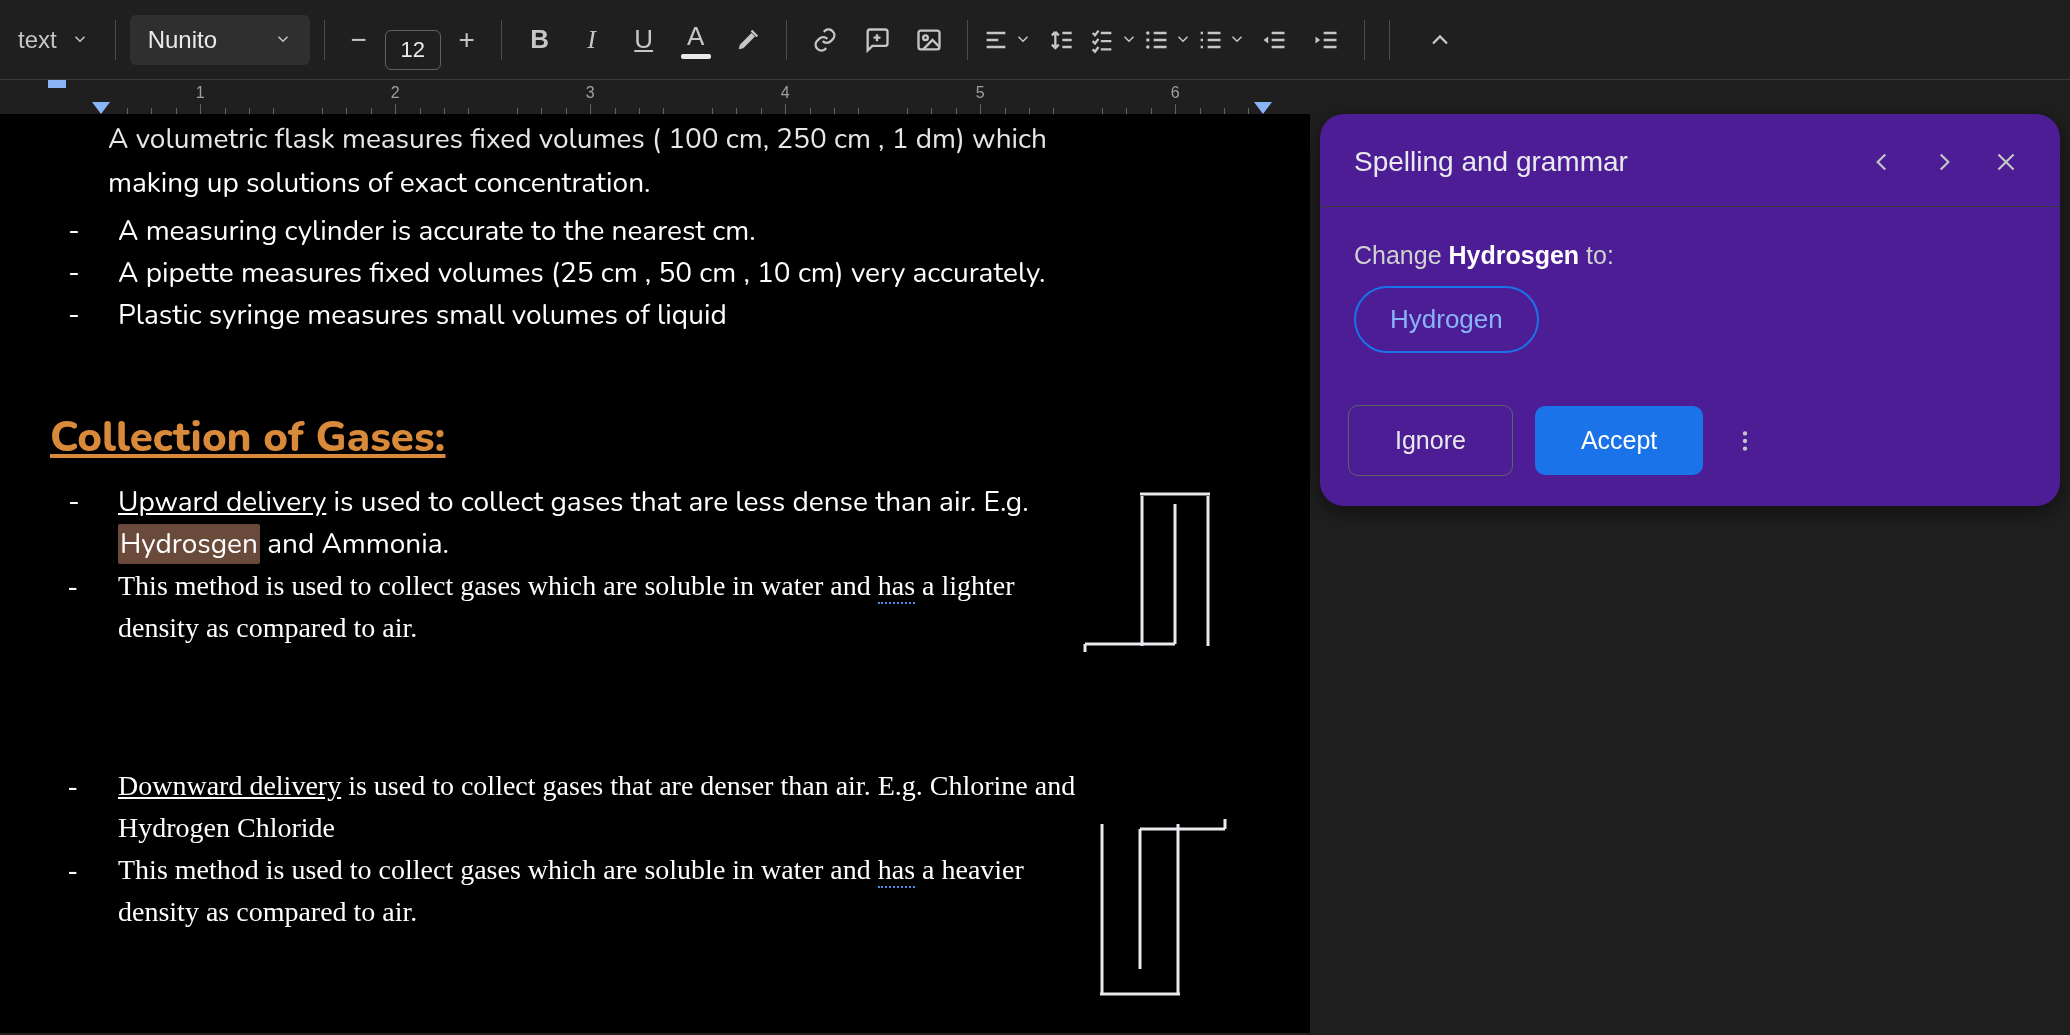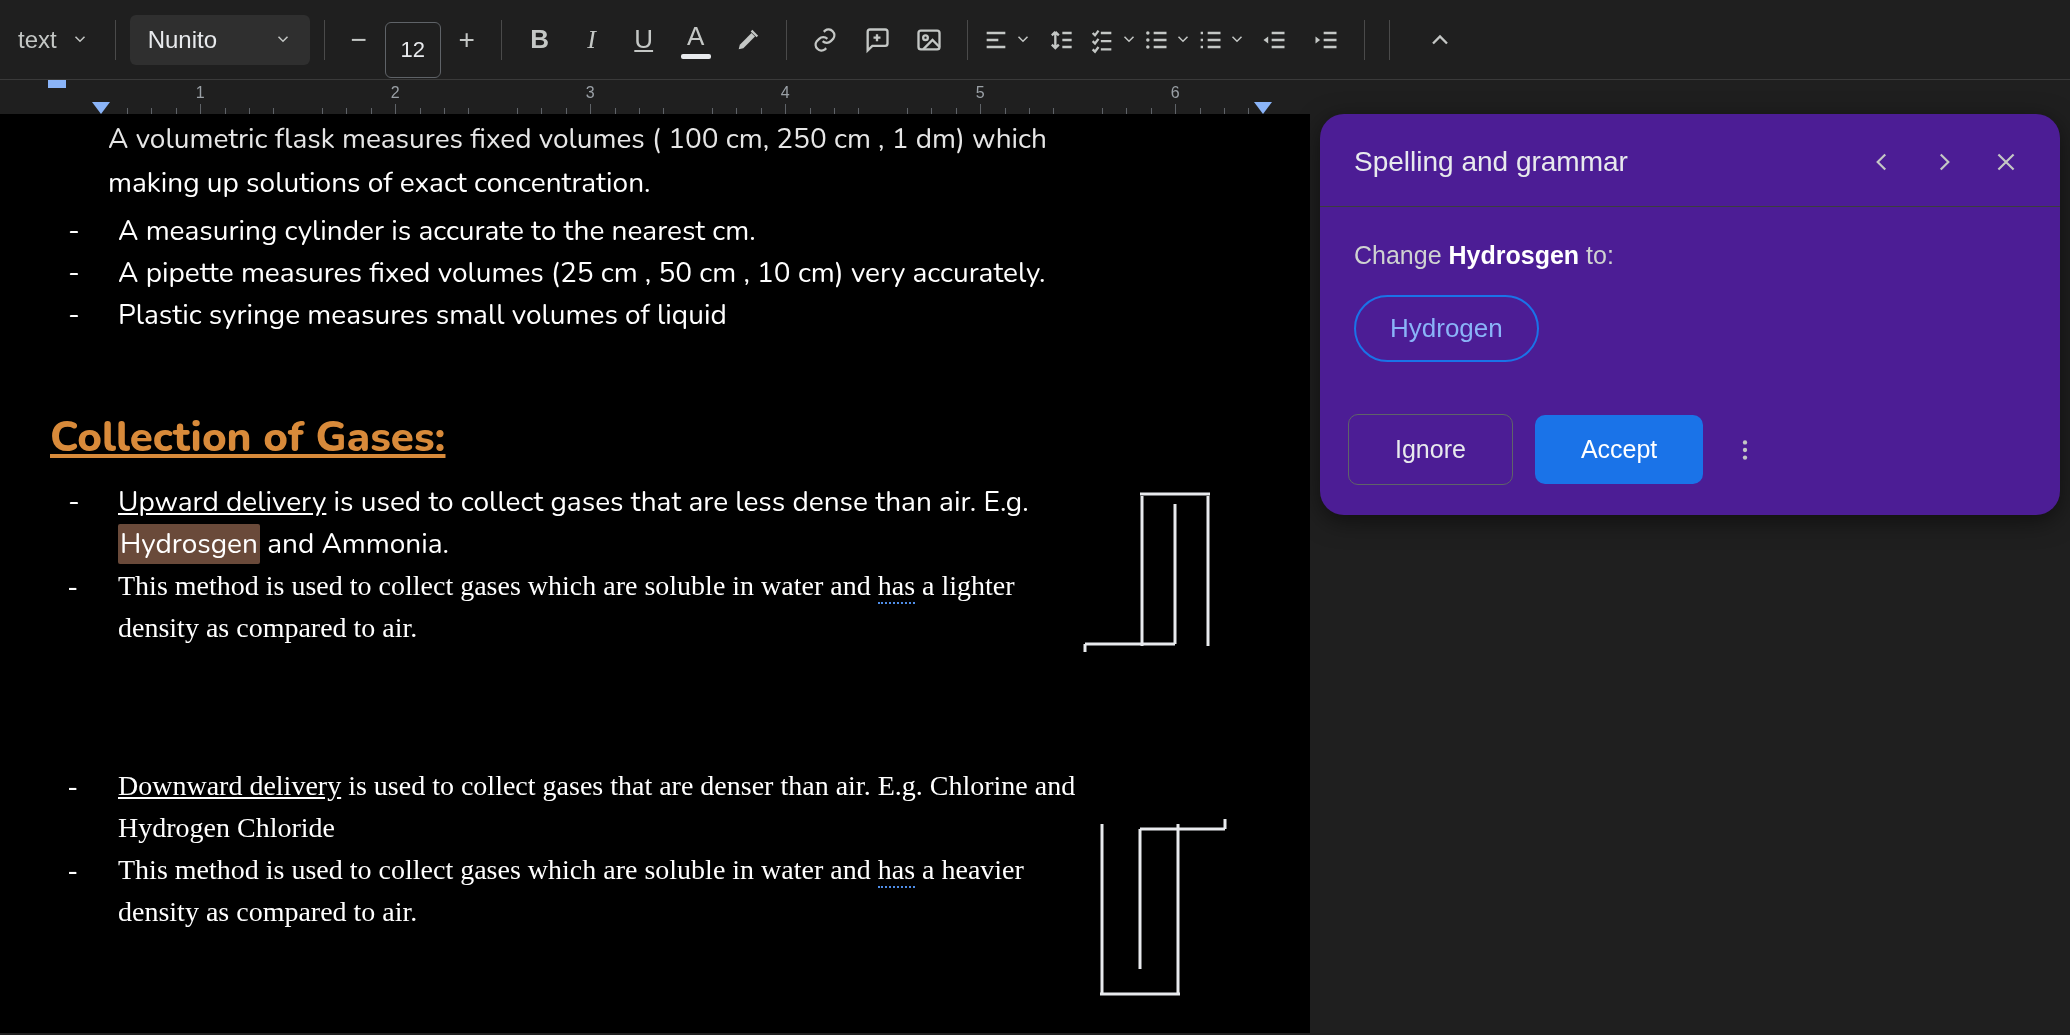--- a/index.html
+++ b/index.html
@@ -62,21 +62,21 @@
     height: 50px;
     border-radius: 6px;
     color: #e8eaed;
     background: #2f2f2f;
     cursor: pointer;
     font-size: 24px;
   }
   .fs-group { display: flex; align-items: center; gap: 6px; }
   .fs-input {
     width: 56px;
-    height: 56px;
+    height: 40px;
     border: 1.5px solid #5f6368;
     border-radius: 6px;
     background: transparent;
     color: #e8eaed;
     text-align: center;
     font-size: 22px;
     margin-top: 20px;
   }
   .fs-btn { width: 40px; display:flex; align-items:center; justify-content:center; font-size: 28px; color:#c4c7c5; cursor:pointer;}
   .color-under { display:flex; flex-direction:column; align-items:center; gap:2px; padding: 0 6px;}
@@ -183,21 +183,21 @@
   }
   .sp-header {
     display:flex; align-items:center; justify-content: space-between;
     padding: 28px 34px 24px 34px;
     border-bottom: 1px solid #3d3d3d;
   }
   .sp-title { font-size: 28px; font-weight: 500; }
   .sp-nav { display:flex; align-items:center; gap: 22px; }
   .sp-nav .nav-btn { width:40px; height:40px; display:flex;align-items:center;justify-content:center; cursor:pointer; color:#c4c7c5;}
   .sp-body { padding: 34px 34px 30px 34px; }
-  .sp-change { font-size: 25px; color:#cfd2d1; margin-bottom: 25px;}
+  .sp-change { font-size: 25px; color:#cfd2d1; margin-bottom: 16px;}
   .sp-change b { color:#fff; font-weight:600;}
   .sugg-chip {
     display:inline-block;
     border: 2px solid #1a73e8;
     color: #8ab4f8;
     padding: 16px 34px;
     border-radius: 36px;
     font-size: 26px;
     cursor:pointer;
   }

